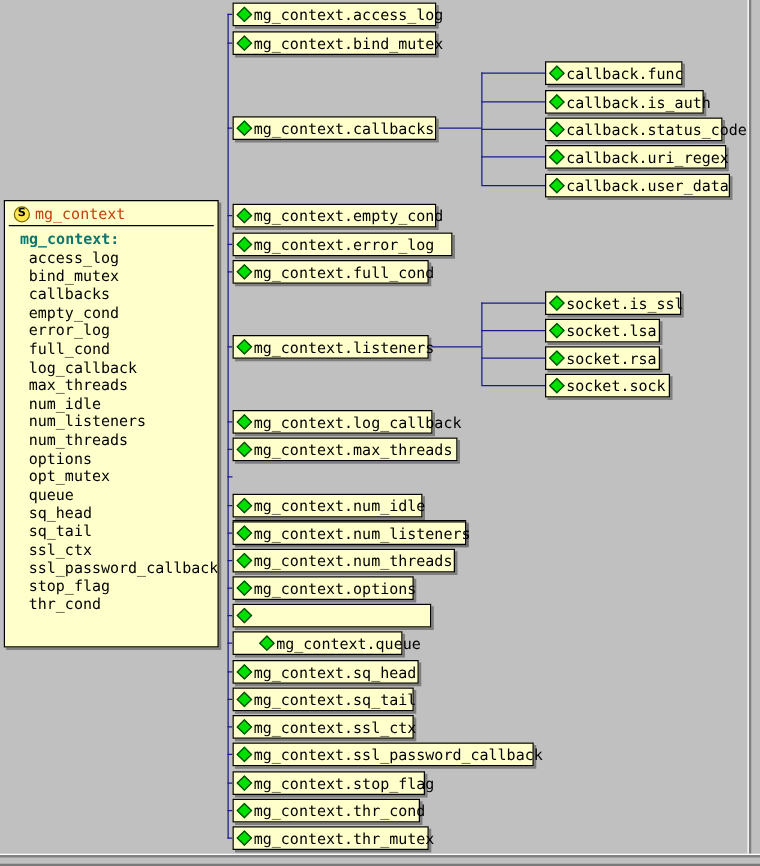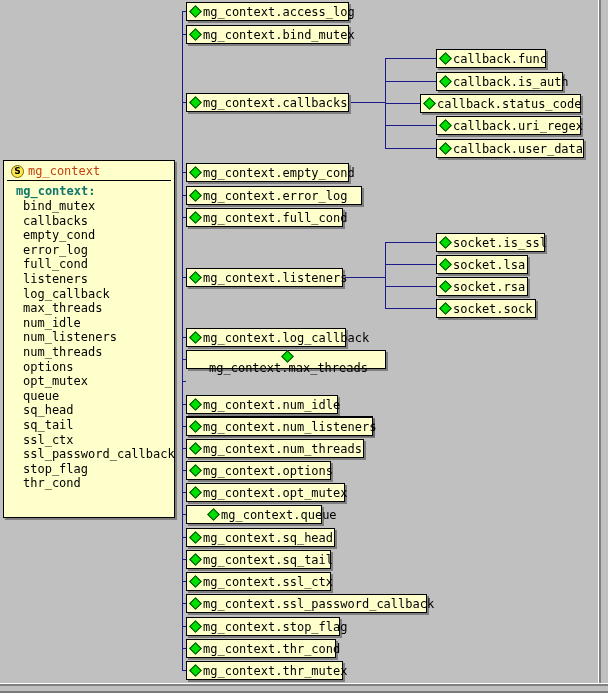--- a/index.html
+++ b/index.html
@@ -195,26 +195,26 @@
     </div>
 
   <div id="class-panel">
     <div id="panel-header">
       <span class="s-icon">S</span>
       <span id="panel-title">mg_context</span>
     </div>
     <div id="panel-body">
       <div class="section-title">mg_context:</div>
       <div id="member-list">
+          <div class="member">access_log</div>
           <div class="member">bind_mutex</div>
           <div class="member">callbacks</div>
           <div class="member">empty_cond</div>
           <div class="member">error_log</div>
           <div class="member">full_cond</div>
-          <div class="member">listeners</div>
           <div class="member">log_callback</div>
           <div class="member">max_threads</div>
           <div class="member">num_idle</div>
           <div class="member">num_listeners</div>
           <div class="member">num_threads</div>
           <div class="member">options</div>
           <div class="member">opt_mutex</div>
           <div class="member">queue</div>
           <div class="member">sq_head</div>
           <div class="member">sq_tail</div>
@@ -252,21 +252,21 @@
         <span class="label">mg_context.full_cond</span>
       </div>
       <div class="node" style="left: 186px; top: 268px; width: 157px;">
         <span class="diamond"></span>
         <span class="label">mg_context.listeners</span>
       </div>
       <div class="node" style="left: 186px; top: 328px; width: 160px;">
         <span class="diamond"></span>
         <span class="label">mg_context.log_callback</span>
       </div>
-      <div class="node" style="left: 186px; top: 350px; width: 200px; flex-direction: column;">
+      <div class="node" style="left: 186px; top: 350px; width: 180px;">
         <span class="diamond"></span>
         <span class="label">mg_context.max_threads</span>
       </div>
       <div class="node" style="left: 186px; top: 372px; width: 187px; margin-top: 44px;">
         <span class="diamond"></span>
         <span class="label">mg_context.num_callbacks</span>
       </div>
       <div class="node" style="left: 186px; top: 395px; width: 152px;">
         <span class="diamond"></span>
         <span class="label">mg_context.num_idle</span>
@@ -278,21 +278,20 @@
       <div class="node" style="left: 186px; top: 439px; width: 178px;">
         <span class="diamond"></span>
         <span class="label">mg_context.num_threads</span>
       </div>
       <div class="node" style="left: 186px; top: 461px; width: 145px;">
         <span class="diamond"></span>
         <span class="label">mg_context.options</span>
       </div>
       <div class="node" style="left: 186px; top: 483px; width: 159px;">
         <span class="diamond"></span>
-        <span class="label">mg_context.opt_mutex</span>
       </div>
       <div class="node" style="left: 186px; top: 505px; width: 136px; padding-left: 21px;">
         <span class="diamond"></span>
         <span class="label">mg_context.queue</span>
       </div>
       <div class="node" style="left: 186px; top: 528px; width: 149px;">
         <span class="diamond"></span>
         <span class="label">mg_context.sq_head</span>
       </div>
       <div class="node" style="left: 186px; top: 550px; width: 145px;">
@@ -320,21 +319,21 @@
         <span class="label">mg_context.thr_mutex</span>
       </div>
       <div class="node" style="left: 436px; top: 49px; width: 110px;">
         <span class="diamond"></span>
         <span class="label">callback.func</span>
       </div>
       <div class="node" style="left: 436px; top: 72px; width: 127px;">
         <span class="diamond"></span>
         <span class="label">callback.is_auth</span>
       </div>
-      <div class="node" style="left: 420px; top: 94px; width: 161px;">
+      <div class="node" style="left: 436px; top: 94px; width: 142px;">
         <span class="diamond"></span>
         <span class="label">callback.status_code</span>
       </div>
       <div class="node" style="left: 436px; top: 116px; width: 145px;">
         <span class="diamond"></span>
         <span class="label">callback.uri_regex</span>
       </div>
       <div class="node" style="left: 436px; top: 139px; width: 148px;">
         <span class="diamond"></span>
         <span class="label">callback.user_data</span>

